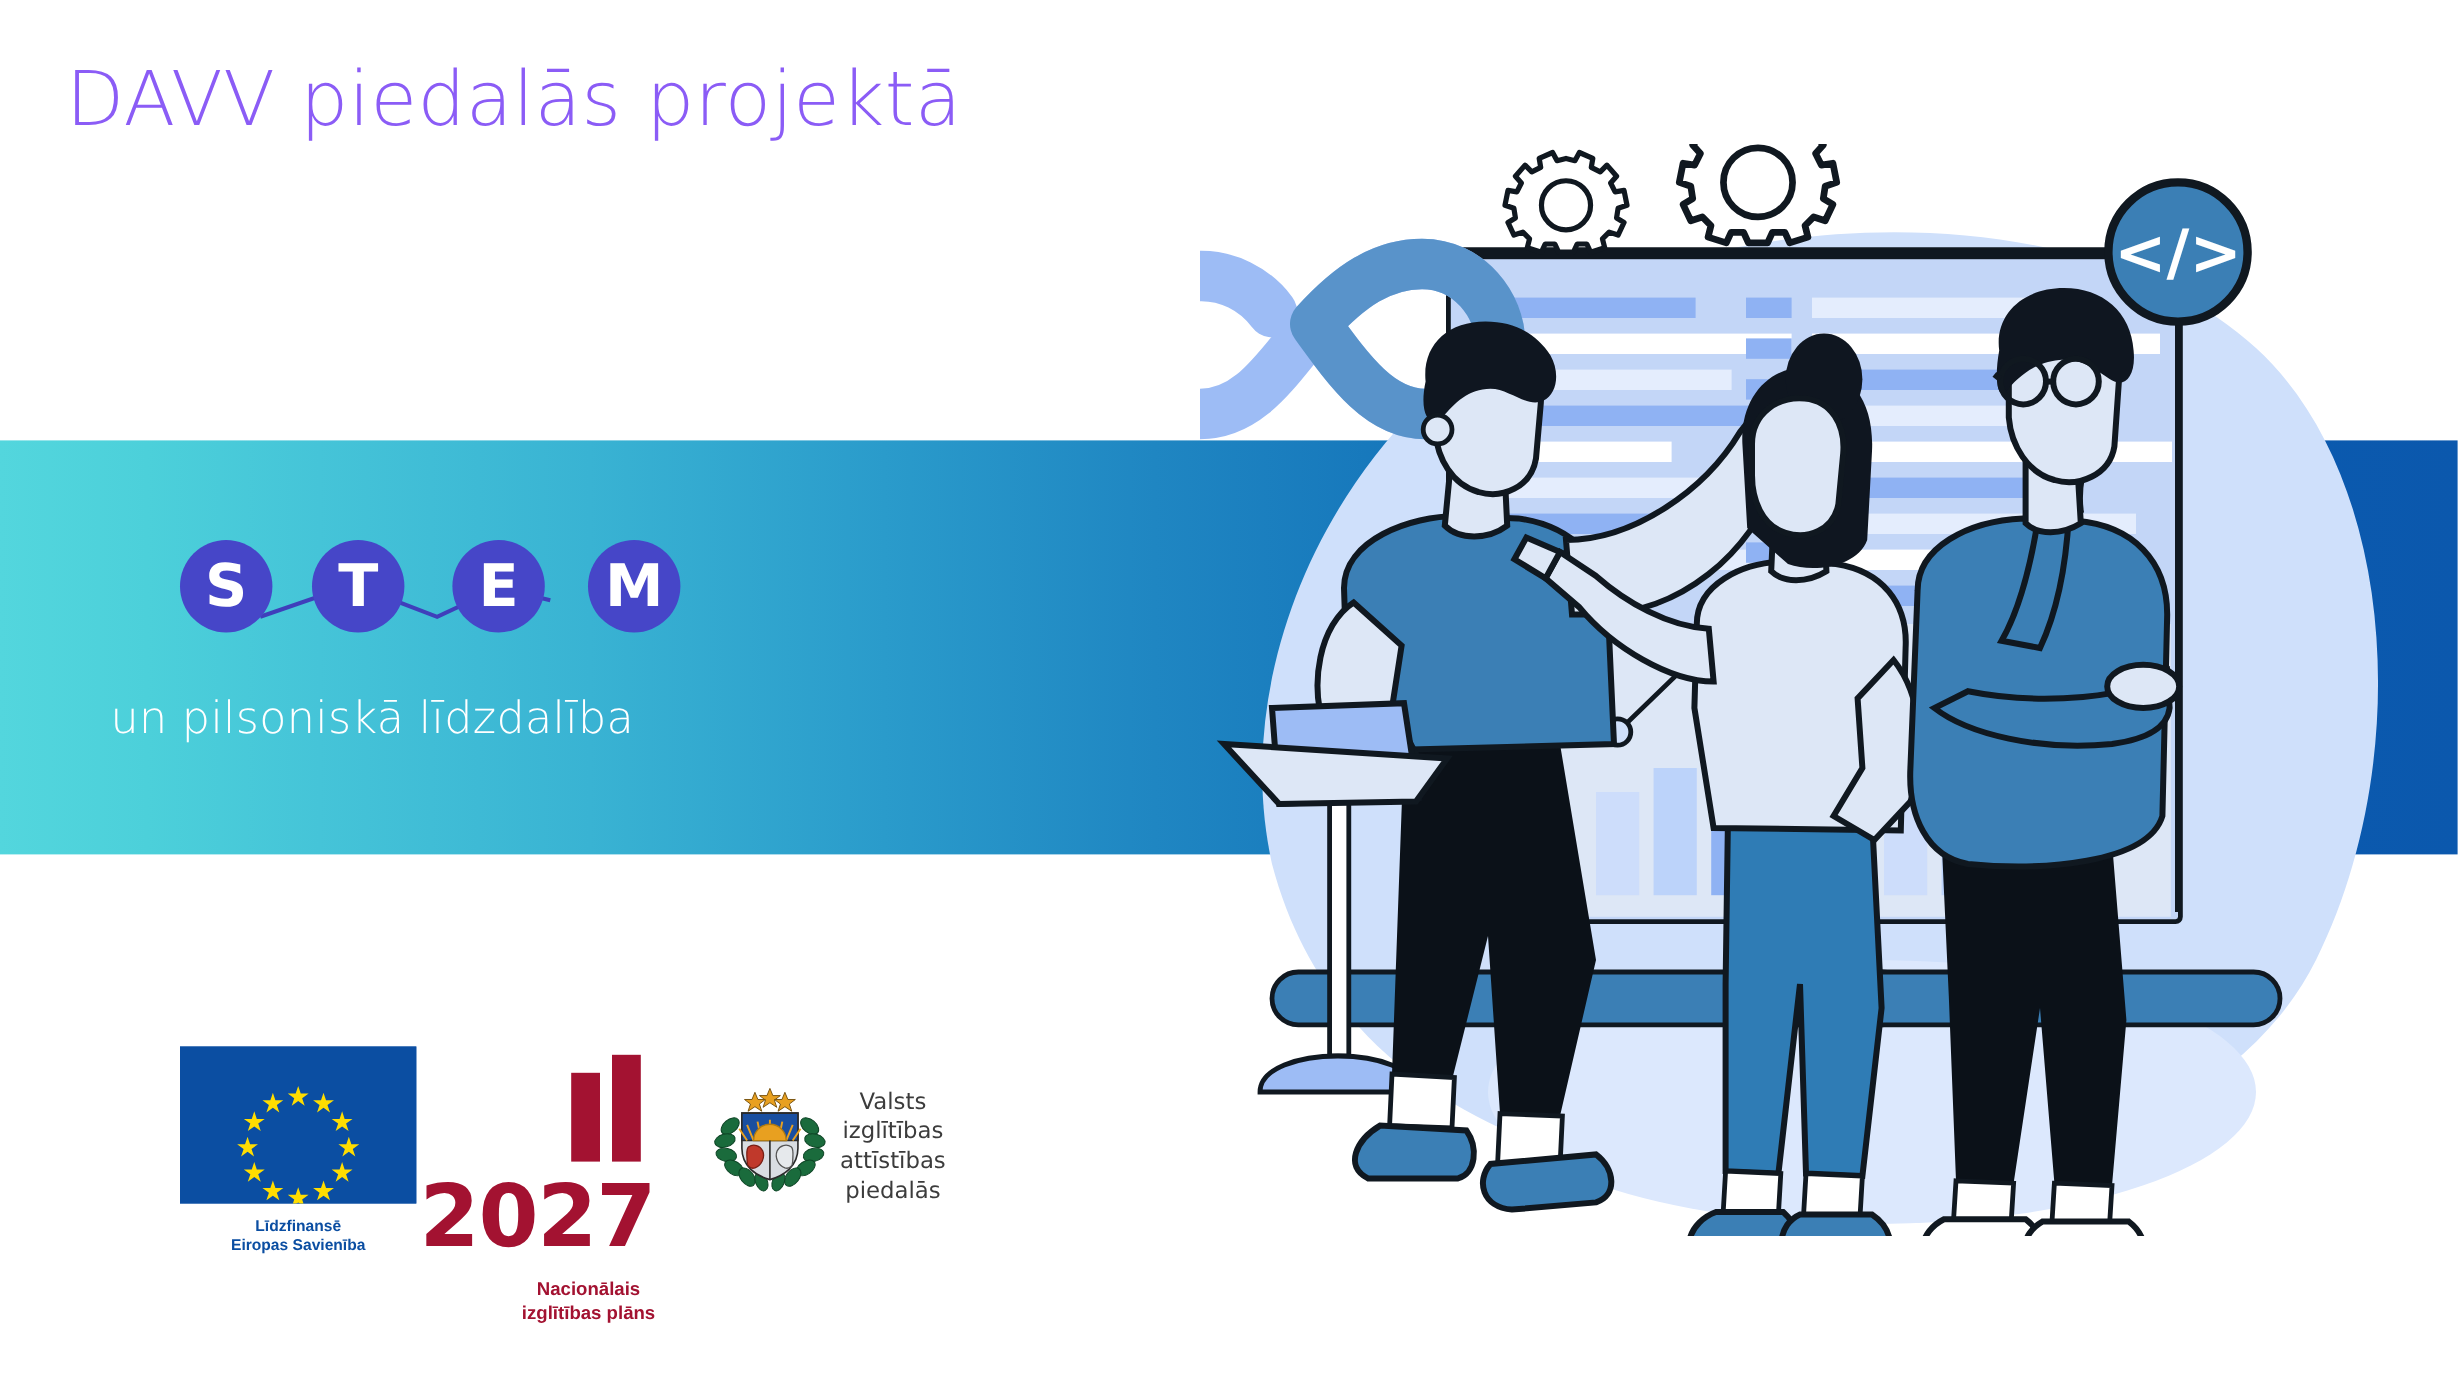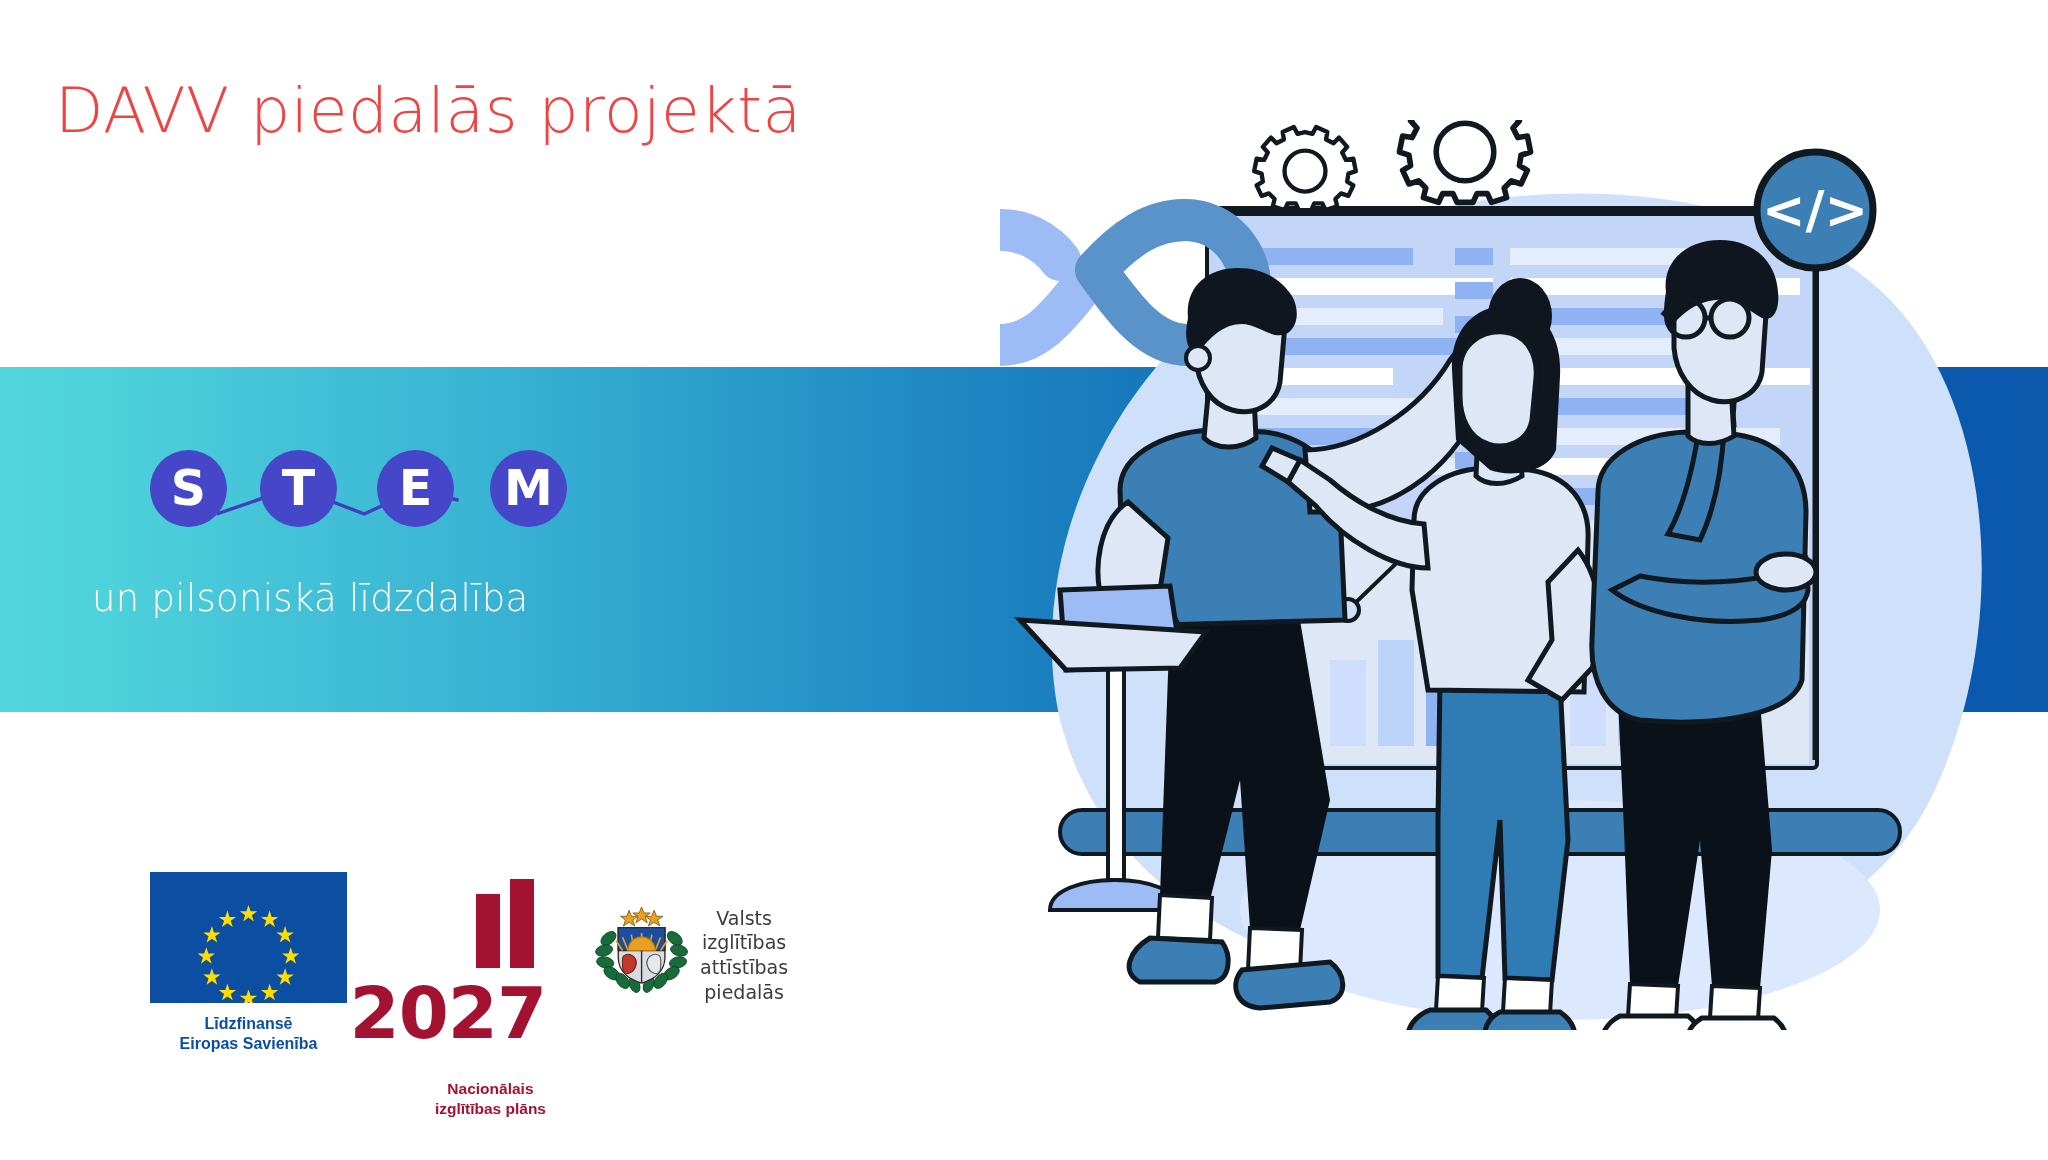--- a/index.html
+++ b/index.html
@@ -7,25 +7,25 @@
   body {
     background:#ffffff;
     font-family:"Liberation Sans", sans-serif;
     overflow:hidden;
     position:relative;
   }
 
   
   .page-title{
     position:absolute;
-    left:55px; top:74px;
+    left:55px; top:46px;
     font-size:63px;
     font-weight:300;
     letter-spacing:0.5px;
-    color:#ef4444;
+    color:#8b5cf6;
     font-family:"DejaVu Sans","Liberation Sans",sans-serif;
     white-space:nowrap;
   }
 
   
   .band{
     position:absolute;
     left:0; top:367px;
     width:2048px; height:345px;
     background:linear-gradient(90deg,#53d6dd 0%, #4cd0da 6%, #45c4d8 13%, #39b3d3 24%, #2a9bcb 36%, #1f86c2 47%, #1372b9 60%, #0c62b2 72%, #0a5cb0 84%, #0b58ad 100%);
@@ -82,41 +82,41 @@
   .logo-block{ display:flex; flex-direction:column; align-items:center; }
 
   
   .eu-flag{
     width:197px; height:131px;
     background:#0b4ea2;
     position:relative;
   }
   .eu-caption{
     margin-top:11px;
-    font-size:16px;
+    font-size:13px;
     font-weight:bold;
     color:#0b4ea2;
     text-align:center;
     line-height:1.25;
     font-family:"Liberation Sans",sans-serif;
   }
 
   
   .nap{ width:155px; display:flex; flex-direction:column; align-items:flex-end;gap:12px; }
   .nap-bars{ position:relative; width:90px; height:96px; }
   .nap-bar{ position:absolute; background:#a31231; }
   .nap-bar-a{ left:20px; top:22px; width:24px; height:74px; }
   .nap-bar-b{ left:54px; top:7px;  width:24px; height:89px; }
   .nap-year{
     font-size:72px; font-weight:bold; color:#a31231;
     line-height:0.92; letter-spacing:-1px;
     font-family:"DejaVu Sans","Liberation Sans",sans-serif;
   }
   .nap-caption{
-    margin-top:21px;
+    margin-top:7px;
     font-size:15.5px; font-weight:bold; color:#a31231;
     text-align:center; line-height:1.25;
     font-family:"Liberation Sans",sans-serif;
   }
 
   
   .viaa{ width:205px; display:flex; flex-direction:row; align-items:center; }
   .viaa-caption{
     margin-top:8px;
     font-size:19px; color:#3c3c3c;

